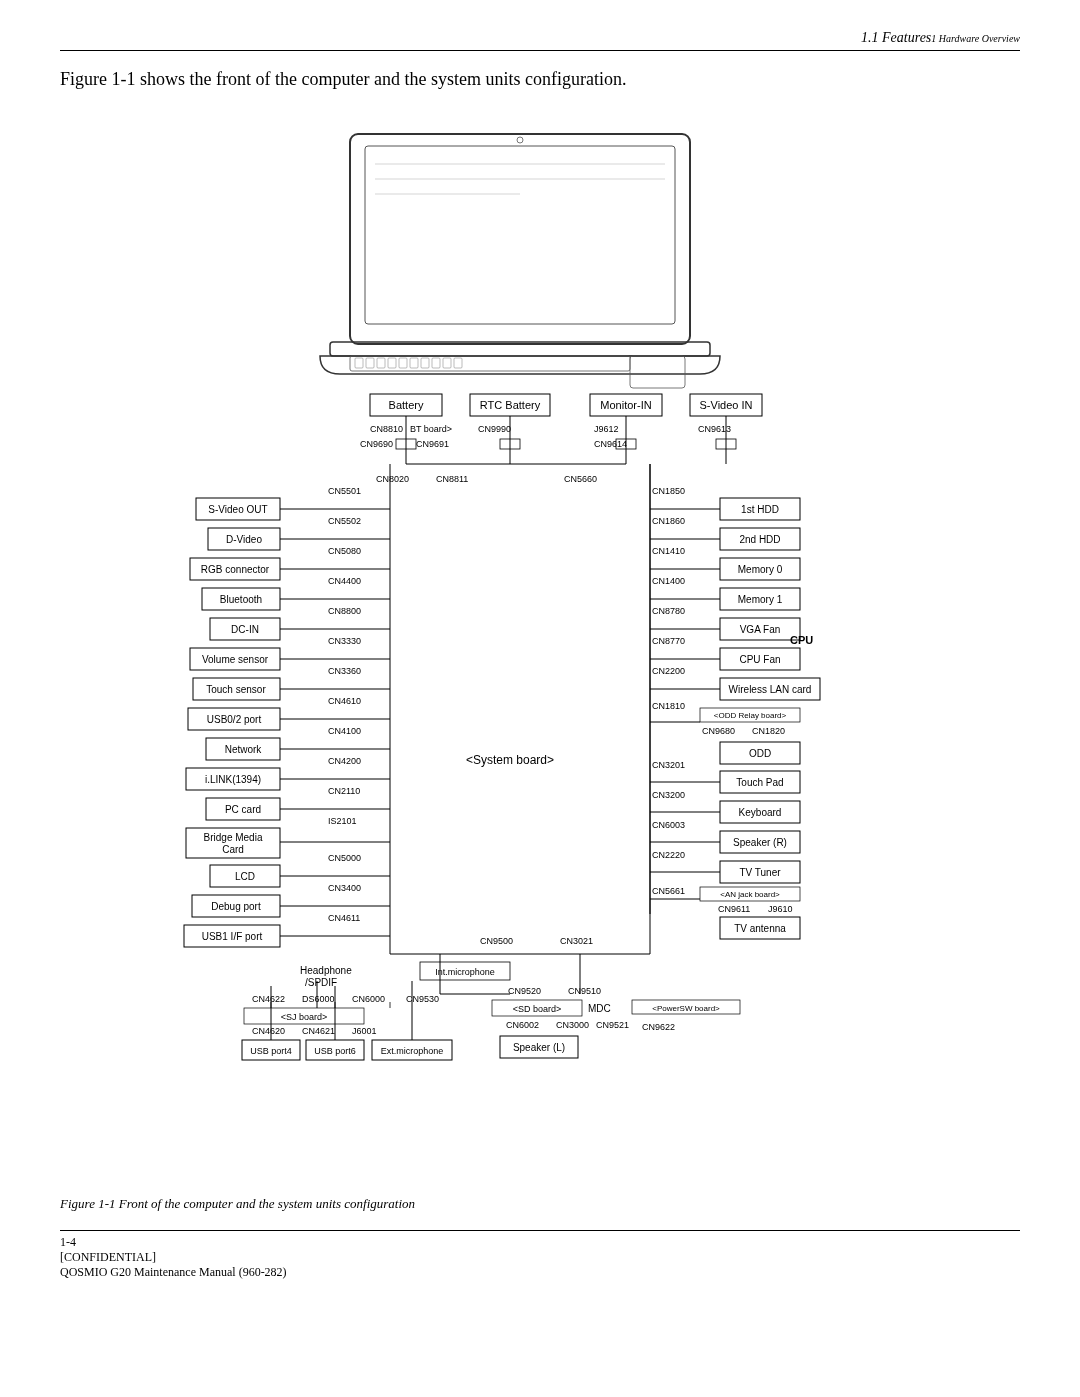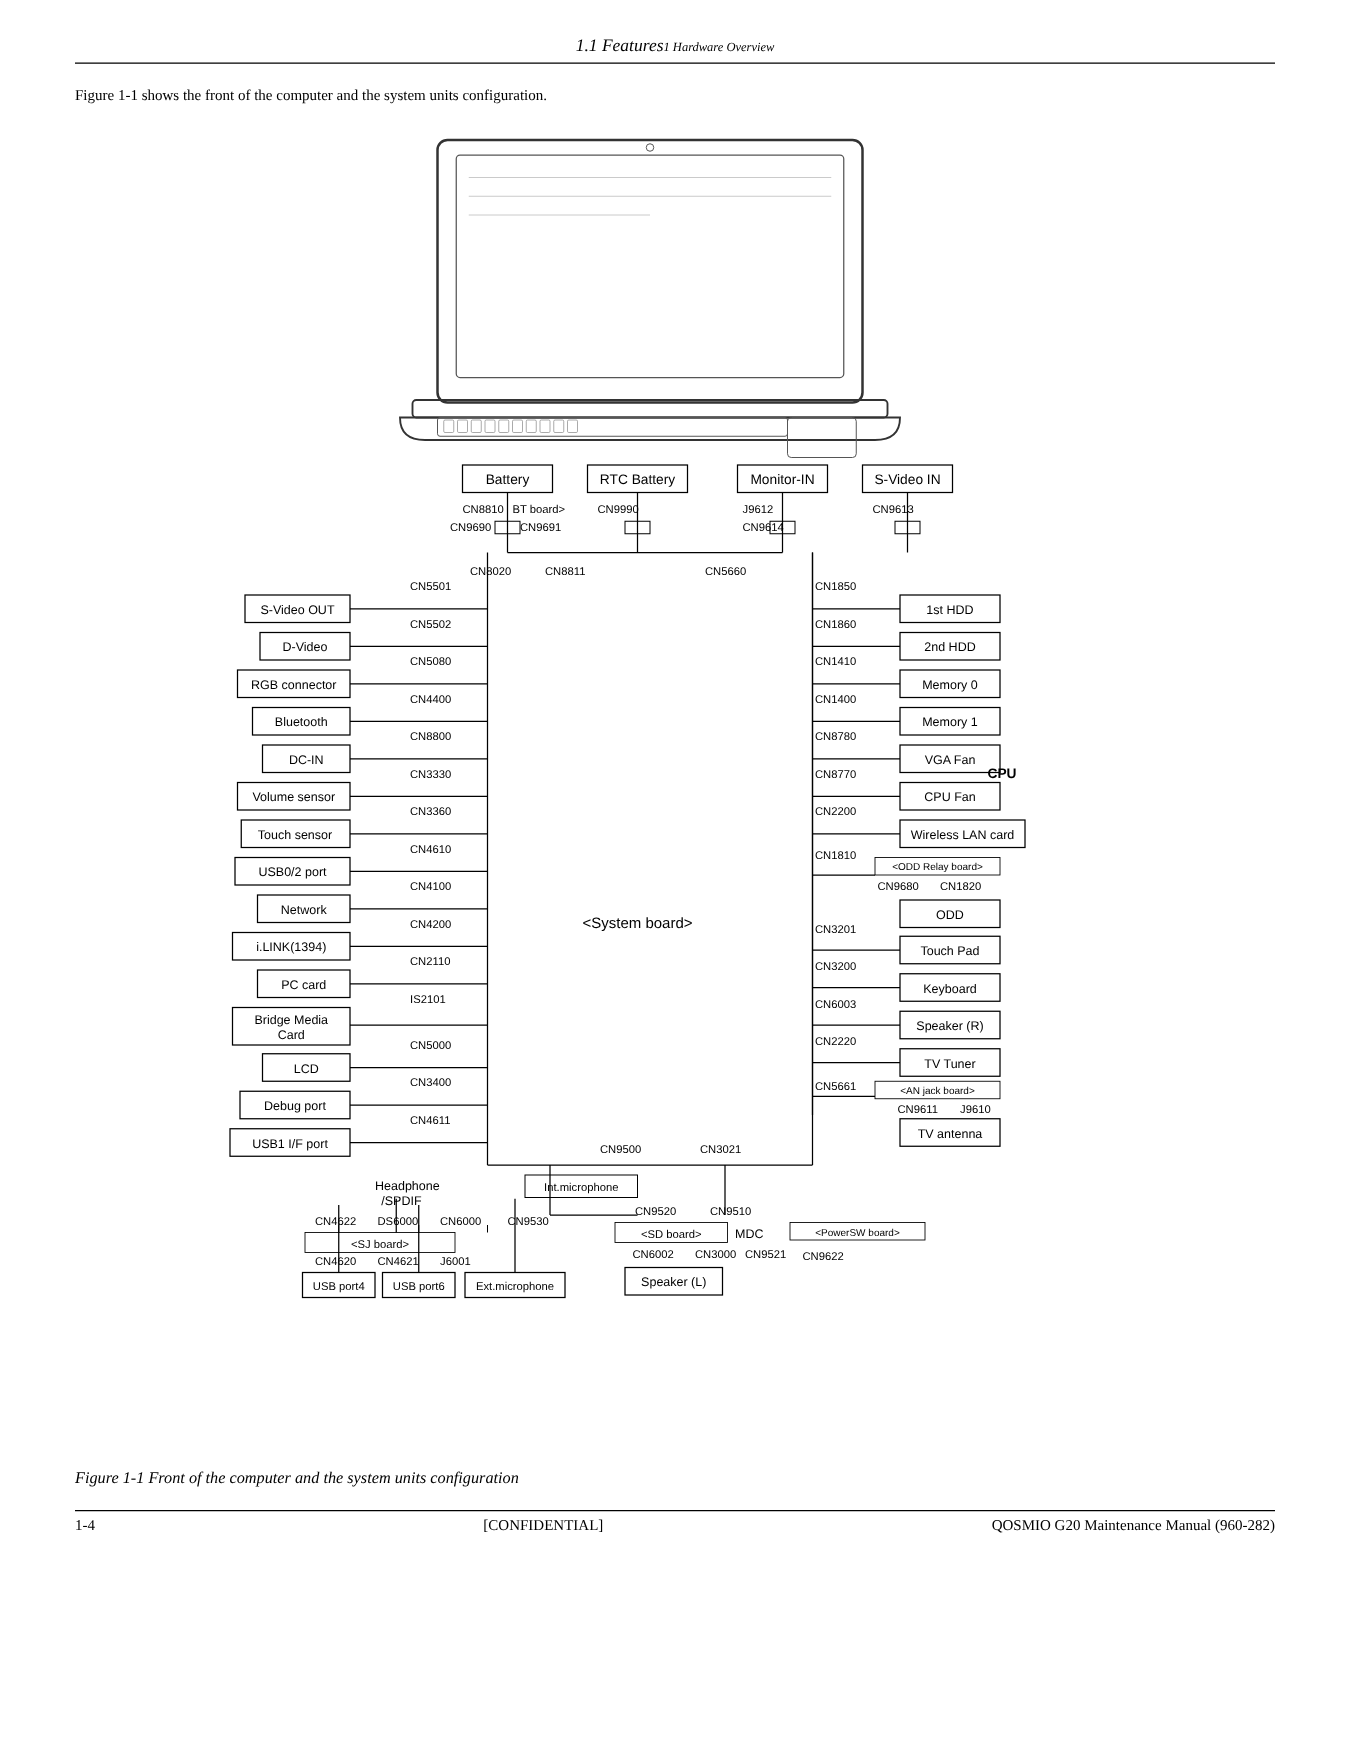--- a/index.html
+++ b/index.html
@@ -13,57 +13,58 @@
       position: relative;
     }
     .page-container {
       width: 1080px;
       min-height: 1397px;
       padding: 30px 60px 40px 60px;
       position: relative;
     }
     .header-bar {
       display: flex;
-      justify-content: center;
+      justify-content: flex-end;
       align-items: center;
       border-bottom: 1.5px solid #000;
       padding-bottom: 4px;
       margin-bottom: 18px;
     }
     .header-left {
       font-style: italic;
       font-size: 14px;
     }
     .header-right {
       font-style: italic;
       font-size: 10px;
     }
     .intro-text {
-      font-size: 12px;
-      margin-bottom: 18px;
+      font-size: 18px;
+      margin-bottom: 34px;
     }
     .diagram-container {
       position: relative;
       width: 920px;
       margin: 0 auto;
     }
     
     .figure-caption {
       font-style: italic;
       font-size: 13px;
       margin-top: 12px;
     }
     
     .page-footer {
       display: flex;
       justify-content: space-between;
       border-top: 1px solid #000;
       margin-top: 18px;
       padding-top: 4px;
       font-size: 12px;
+      flex-direction: column;
     }
     
     .diagram-svg {
       display: block;
       margin: 0 auto;
     }
   </style>
 </head>
 <body>
 

